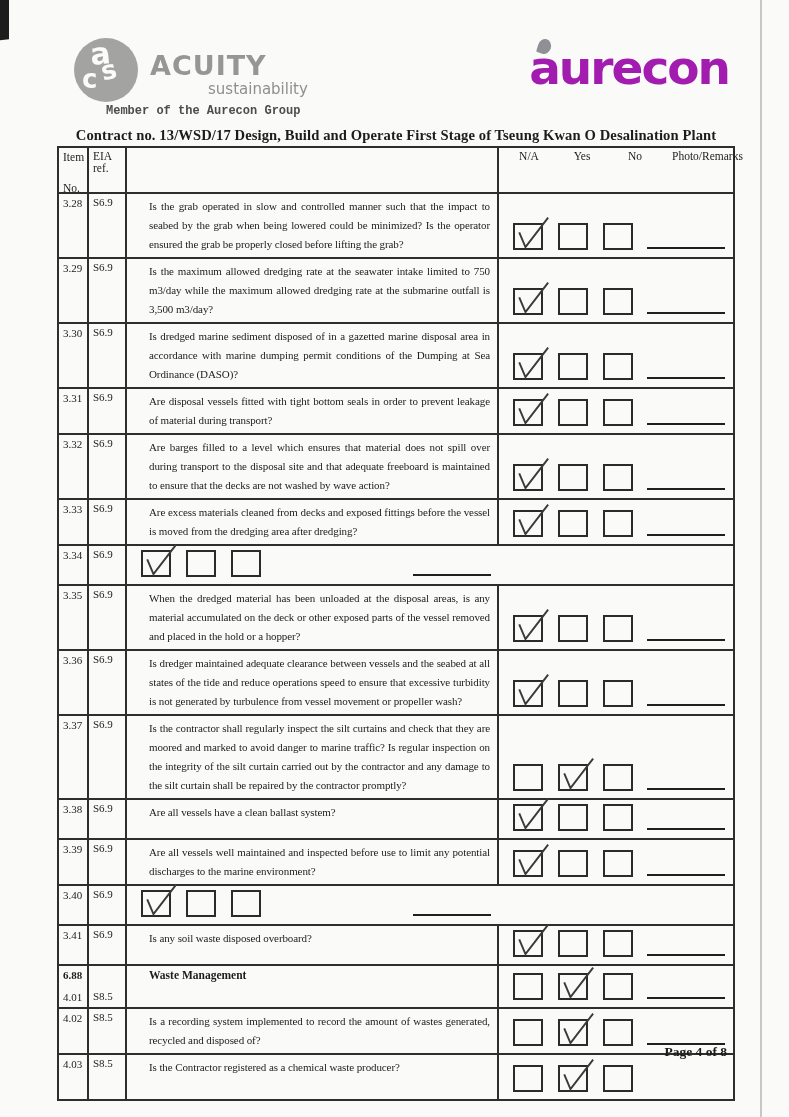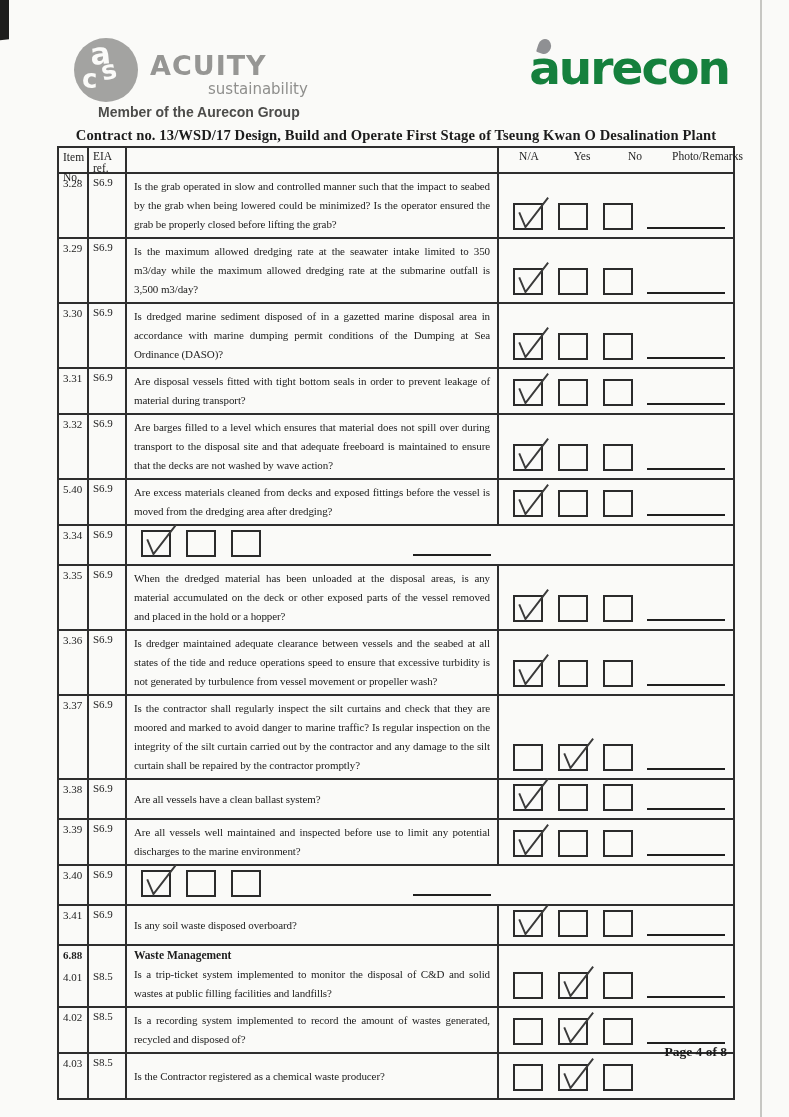--- a/index.html
+++ b/index.html
@@ -23,54 +23,54 @@
   .acuity-mark span { position:absolute; color:#fbfbf9;
     font-family:"DejaVu Sans", sans-serif; font-weight:bold; }
   .mono-a { font-size:30px; left:16px; top:-2px; transform:rotate(-6deg); }
   .mono-s { font-size:26px; left:27px; top:17px; transform:rotate(-12deg); }
   .mono-c { font-size:26px; left:8px;  top:26px; }
   .acuity-name { position:absolute; left:76px; top:14px;
     font-family:"DejaVu Sans", sans-serif; font-weight:bold;
     font-size:27px; letter-spacing:1px; color:#969694; }
   .acuity-tag { position:absolute; left:98px; top:44px;
     font-family:"DejaVu Sans", sans-serif; font-size:15px; color:#8f8f8d;margin-left:36px; }
-  .acuity-member { position:absolute; left:24px; top:68px; width:220px;
-    font-family:Liberation Sans, sans-serif; font-size:14px; font-weight:bold; color:#4c4c4a; }
+  .acuity-member { position:absolute; left:32px; top:68px; width:220px;
+    font-family:Liberation Mono, monospace; font-size:12px; font-weight:bold; color:#4c4c4a; }
   .aurecon { position:absolute; top:44px; right:60px;
     font-family:"DejaVu Sans", sans-serif; font-weight:bold;
-    font-size:47px; letter-spacing:-2px; color:#15803d; line-height:1; }
+    font-size:47px; letter-spacing:-2px; color:#a21caf; line-height:1; }
   .aurecon-drop { position:absolute; left:9px; top:-5px; width:13px; height:15px;
     background:#8f9093; border-radius:50% 50% 50% 10%; transform:rotate(18deg); }
 
   
   .doc-title { position:absolute; top:127px; left:57px; width:678px;
     font-size:14.6px; font-weight:bold; text-align:center; letter-spacing:.1px; }
 
   
   .checklist { position:absolute; top:146px; left:57px; width:678px;
     border:2px solid #2e2e2e; background:transparent; }
   .trow, .hrow { display:grid; grid-template-columns:30px 38px 372px 1fr; }
   .trow { border-top:2px solid #2e2e2e; min-height:37px; }
   .trow:last-child { min-height:46px; }
   .cell { border-right:2px solid #2e2e2e; padding:2px 4px; font-size:11px; }
   .cell:last-child { border-right:none; }
 
-  .hrow { height:24px; }
+  .hrow { height:44px; }
   .hrow .cell { font-size:11.5px; padding-top:2px; }
   .hdr-item div { line-height:14px; }
-  .hdr-item div + div { margin-top:6px; }
+  .hdr-item div + div { margin-top:17px; }
   .hdr-ans { display:flex; align-items:flex-start; padding:4px 6px 0 14px; font-size:12.5px; }
   .hdr-ans .hlab { width:32px; text-align:center; }
   .hdr-ans .hlab + .hlab { margin-left:21px; }
   .hdr-ans .hlab-remarks { flex:1; width:auto; margin-left:10px; }
 
   .c-item { line-height:15px; }
   .sec-item { font-weight:bold; margin-bottom:7px; }
   .sec-spacer { height:22px; }
-  .c-q { display:flex; flex-direction:column; justify-content:center; padding:3px 7px; }
+  .c-q { display:flex; flex-direction:column; padding:3px 7px;margin-left:15px; }
   .sec-title { font-weight:bold; font-size:11.5px; margin-bottom:4px; }
   .qtext { text-align:justify; line-height:19px; letter-spacing:-0.1px; }
 
   .c-ans { display:flex; align-items:flex-end; padding:4px 8px 7px 14px; }
   .cb { position:relative; width:30px; height:27px; border:2px solid #2b2b2b;
     background:transparent; flex:none; cursor:pointer; }
   .cb + .cb { margin-left:15px; }
   .cb svg { position:absolute; left:-2px; top:-8px; width:34px; height:34px; overflow:visible; }
   .cb svg path { fill:none; stroke:#3a3a3a; stroke-width:1.7; }
   .remark-line { margin-left:auto; width:78px; height:2px;
@@ -152,21 +152,21 @@
     <div class="cell c-item">
 
       <div class="item-no">3.29</div>
     </div>
     <div class="cell c-eia">
       
       <span class="eia">S6.9</span>
     </div>
     <div class="cell c-q">
 
-      <div class="qtext">Is the maximum allowed dredging rate at the seawater intake limited to 350 m3/day while the maximum allowed dredging rate at the submarine outfall is 3,500 m3/day?</div>
+      <div class="qtext">Is the maximum allowed dredging rate at the seawater intake limited to 750 m3/day while the maximum allowed dredging rate at the submarine outfall is 3,500 m3/day?</div>
     </div>
     <div class="cell c-ans">
       <span class="cb">
               <svg viewBox="0 0 30 30">
                 <path d="M5.5 13.5 L11 26.5 L31 0.5"></path>
               </svg>
             </span>
       <span class="cb"></span>
       <span class="cb"></span>
       <span class="remark-line"></span>
@@ -240,21 +240,21 @@
               </svg>
             </span>
       <span class="cb"></span>
       <span class="cb"></span>
       <span class="remark-line"></span>
     </div>
   </div>
         <div class="trow">
     <div class="cell c-item">
 
-      <div class="item-no">5.40</div>
+      <div class="item-no">3.33</div>
     </div>
     <div class="cell c-eia">
       
       <span class="eia">S6.9</span>
     </div>
     <div class="cell c-q">
 
       <div class="qtext">Are excess materials cleaned from decks and exposed fittings before the vessel is moved from the dredging area after dredging?</div>
     </div>
     <div class="cell c-ans">
@@ -456,21 +456,20 @@
     <div class="cell c-item">
       <div class="sec-item">6.88</div>
       <div class="item-no">4.01</div>
     </div>
     <div class="cell c-eia">
       <div class="sec-spacer"></div>
       <span class="eia">S8.5</span>
     </div>
     <div class="cell c-q">
       <div class="sec-title">Waste Management</div>
-      <div class="qtext">Is a trip-ticket system implemented to monitor the disposal of C&amp;D and solid wastes at public filling facilities and landfills?</div>
     </div>
     <div class="cell c-ans">
       <span class="cb"></span>
       <span class="cb">
               <svg viewBox="0 0 30 30">
                 <path d="M5.5 13.5 L11 26.5 L31 0.5"></path>
               </svg>
             </span>
       <span class="cb"></span>
       <span class="remark-line"></span>

